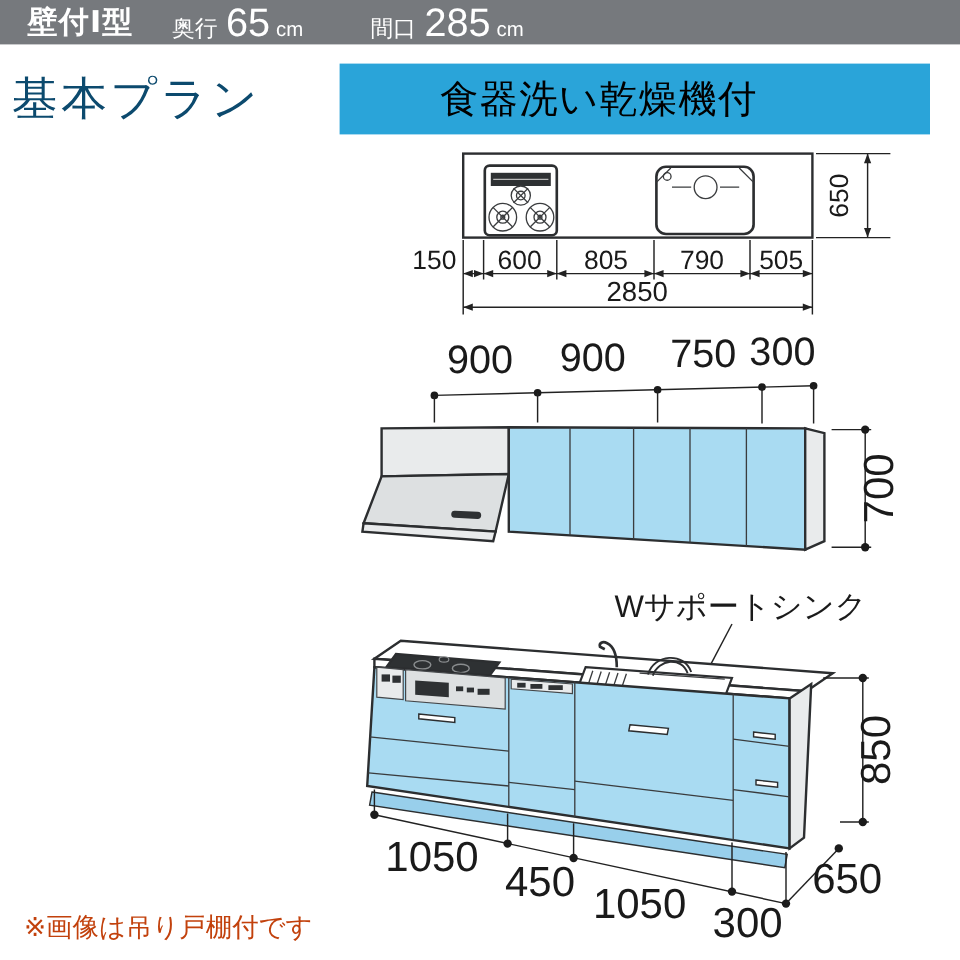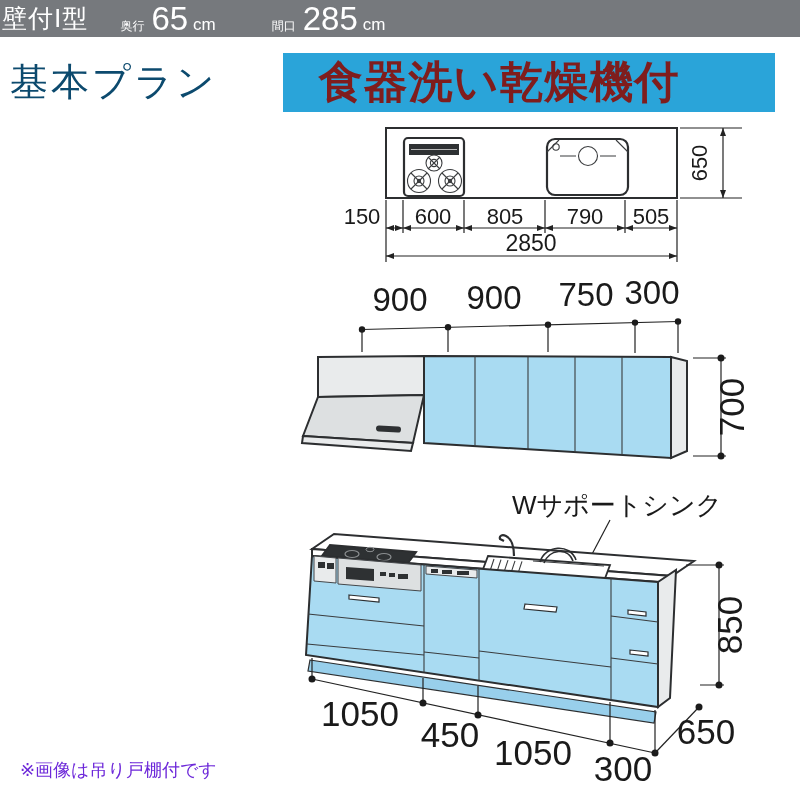--- a/index.html
+++ b/index.html
@@ -1,34 +1,34 @@
 <!DOCTYPE html>
 <html><head>
 <meta charset="utf-8">
 <style>
   html,body{margin:0;padding:0;background:#fff;}
   .page{position:relative;width:800px;height:800px;background:#fff;overflow:hidden;
         font-family:"Liberation Sans","DejaVu Sans",sans-serif;}
   
   .header-bar{position:absolute;left:0;top:0;width:800px;height:37px;background:#76797d;
               color:#fff;display:flex;align-items:center;}
-  .hdr-type{font-size:25px;font-weight:normal;margin-left:2px;letter-spacing:1px;}
+  .hdr-type{font-size:25px;font-weight:bold;margin-left:23px;letter-spacing:1px;}
   .hdr-group{display:flex;align-items:baseline;}
-  .hdr-label{font-size:12px;margin-left:32px;}
+  .hdr-label{font-size:19px;margin-left:32px;}
   .hdr-value{font-size:33px;margin-left:7px;}
   .hdr-unit{font-size:17px;margin-left:5px;}
   .g2 .hdr-label{margin-left:56px;}
   
   .plan-title{position:absolute;left:10px;top:57px;font-size:38px;color:#0c4a6e;letter-spacing:3px;}
   
   .banner{position:absolute;left:283px;top:53px;width:492px;height:59px;background:#2aa4d9;
           display:flex;align-items:center;justify-content:center;}
-  .banner span{color:#7f1d1d;font-size:44px;font-weight:bold;letter-spacing:1px;padding-right:60px;}
-  
-  .footnote{position:absolute;left:20px;top:758px;font-size:18px;color:#6d28d9;}
+  .banner span{color:#000000;font-size:32px;font-weight:normal;letter-spacing:1px;padding-right:60px;}
+  
+  .footnote{position:absolute;left:20px;top:758px;font-size:22px;color:#c2410c;}
   svg{position:absolute;overflow:visible;}
   .ln{stroke:#2c2e30;stroke-width:2;fill:none;}
   .thin{stroke:#3a3c3e;stroke-width:1.1;fill:none;}
   .dim{stroke:#222;stroke-width:1.2;fill:none;}
   .arr{fill:#222;stroke:none;}
   .dot{fill:#1b1b1b;stroke:none;}
   .dimtxt{fill:#1a1a1a;}
   .white{fill:#ffffff;}
   .blue{fill:#a9dbf2;}
   .blue2{fill:#98cfeb;}

